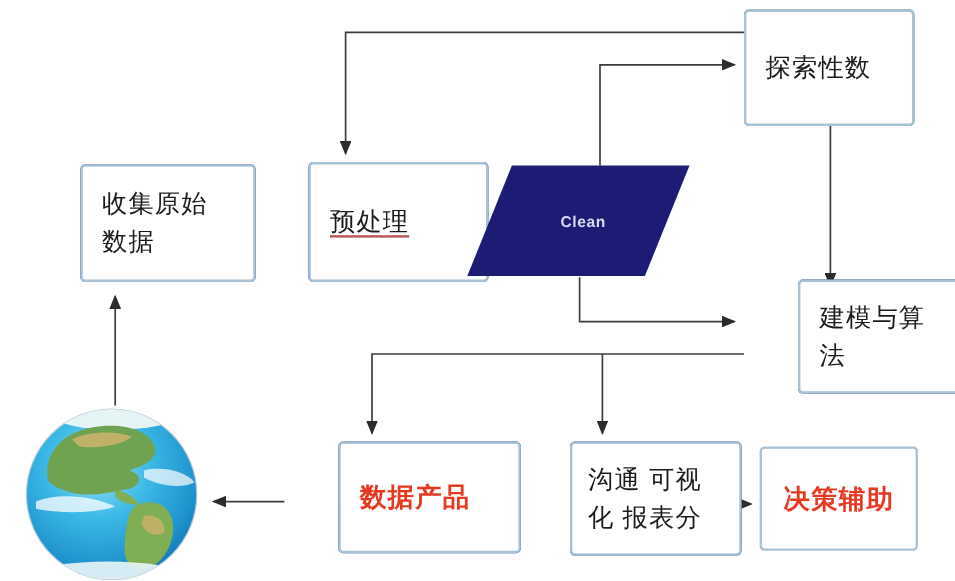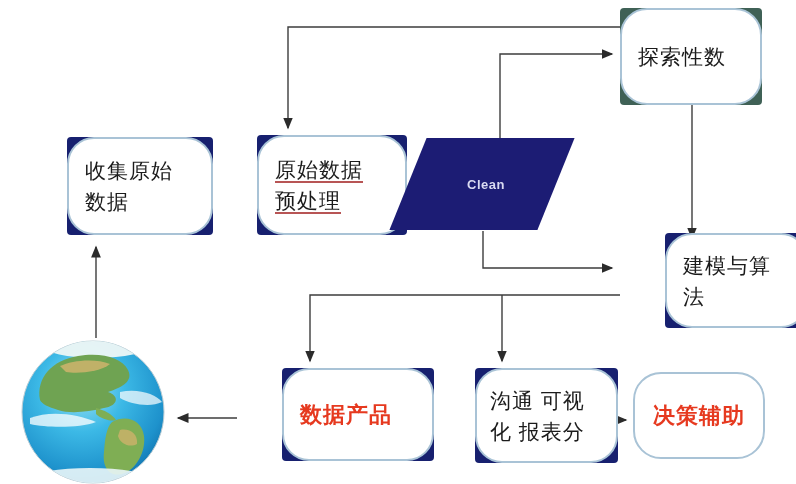--- a/index.html
+++ b/index.html
@@ -12,24 +12,24 @@
   .stage{position:relative;width:796px;height:484px;background:var(--bg);overflow:hidden;}
   svg{display:block;}
   .layer{position:absolute;left:0;top:0;}
 
   
   .node{position:absolute;border-radius:4px;}
   .node.corner-navy{background:var(--navy);margin-left:45px;}
   .node.corner-teal{background:var(--teal);}
   .node .inner{
     position:absolute;inset:0;background:#fff;border:2px solid var(--inner-border);
-    border-radius:27px;box-sizing:border-box;display:flex;align-items:center;
+    border-radius:4px;box-sizing:border-box;display:flex;align-items:center;
   }
   .node.simple{background:transparent;}
-  .node.simple .inner{border:2.5px solid var(--inner-border);border-radius:28px;}
+  .node.simple .inner{border:2.5px solid var(--inner-border);border-radius:4px;}
   .txt{font-size:21px;line-height:31px;color:var(--text);font-weight:500;letter-spacing:1px;}
   .pad{padding-left:16px;}
   .txt.red{color:var(--red);font-weight:700;font-size:22px;}
   .center{justify-content:center;}
   .u-red div{text-decoration:underline;text-decoration-color:var(--underline);text-decoration-thickness:1.5px;text-underline-offset:4px;}
 
   
   .para{
     position:absolute;left:408px;top:138px;width:148px;height:92px;
     background:var(--para-fill);transform:skewX(-22deg);
@@ -71,21 +71,20 @@
         <div class="txt pad">
       <div>收集原始</div>
       <div>数据</div>
     </div>
       </div>
   </div>
 
   <div class="node corner-navy" style="left:212px;top:135px;width:150px;height:100px">
     <div class="inner">
         <div class="txt pad u-red">
-      <div>原始数据</div>
       <div>预处理</div>
     </div>
       </div>
   </div>
 
   <div class="para"></div>
   <div class="para-label">
     <div>Clean</div>
   </div>
 

